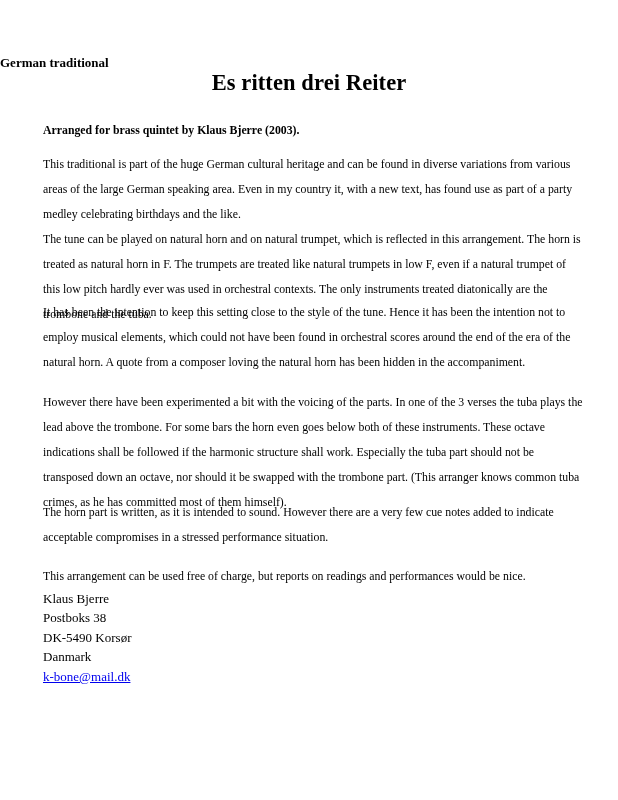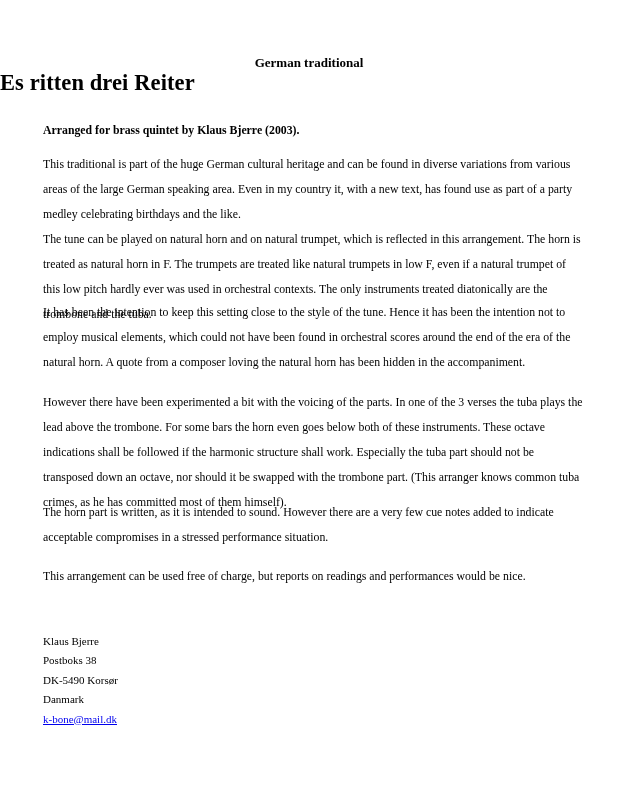--- a/index.html
+++ b/index.html
@@ -1,25 +1,25 @@
 <!DOCTYPE html>
 <html><head>
   <meta charset="utf-8">
   <style>
     html, body { margin: 0; padding: 0; background: #ffffff; }
     body { width: 618px; height: 800px; position: relative; overflow: hidden;
            font-family: "Liberation Serif", serif; color: #000; }
     .page { position: absolute; left: 43px; top: 0; width: 540px; }
-    .subtitle { position: absolute; left: 0; width: 618px; top: 55px; text-align: center;
+    .subtitle { position: absolute; left: 0; width: 618px; top: 55px; text-align: left;
                 font-weight: bold; font-size: 13px; }
-    .title { position: absolute; left: 0; width: 618px; top: 70px; 
+    .title { position: absolute; left: 0; width: 618px; top: 70px; text-align: center;
              font-weight: bold; font-size: 22.5px; letter-spacing: 0.1px; }
     .arranged { position: absolute; top: 123px; font-weight: bold; font-size: 11.8px; }
     .para { position: absolute; font-size: 11.8px; line-height: 25px; width: 540px; }
-    .addr { position: absolute; font-size: 11px; line-height: 19.4px; top: 589px; margin-top: 43px; }
+    .addr { position: absolute; font-size: 13px; line-height: 19.4px; top: 589px; }
     .addr div { white-space: nowrap; }
     a.mail { color: #0000ee; text-decoration: underline; }
   </style>
 </head>
 <body>
 
 <div class="subtitle">German traditional</div>
 <div class="title">Es ritten drei Reiter</div>
 
 <div class="page">

